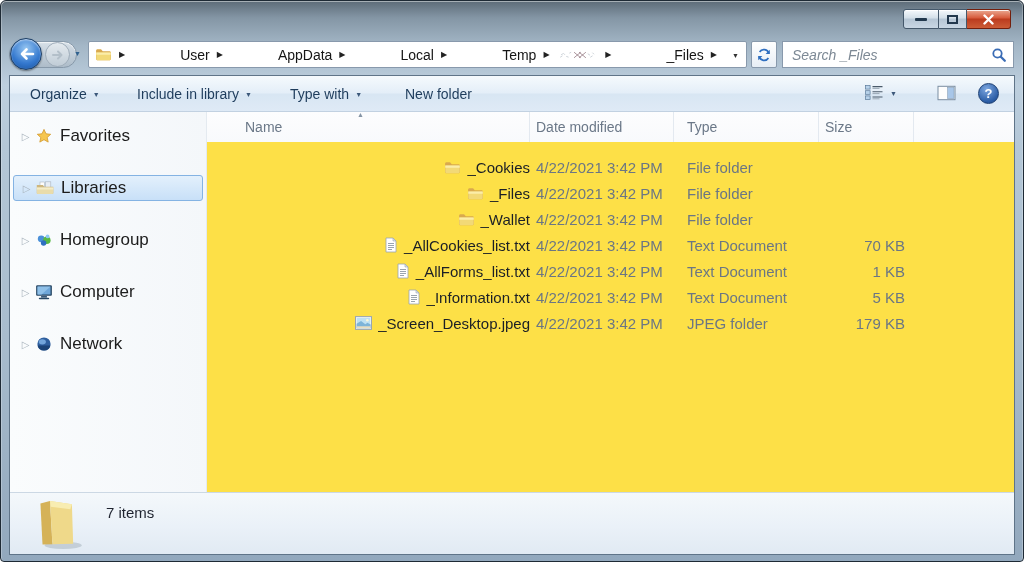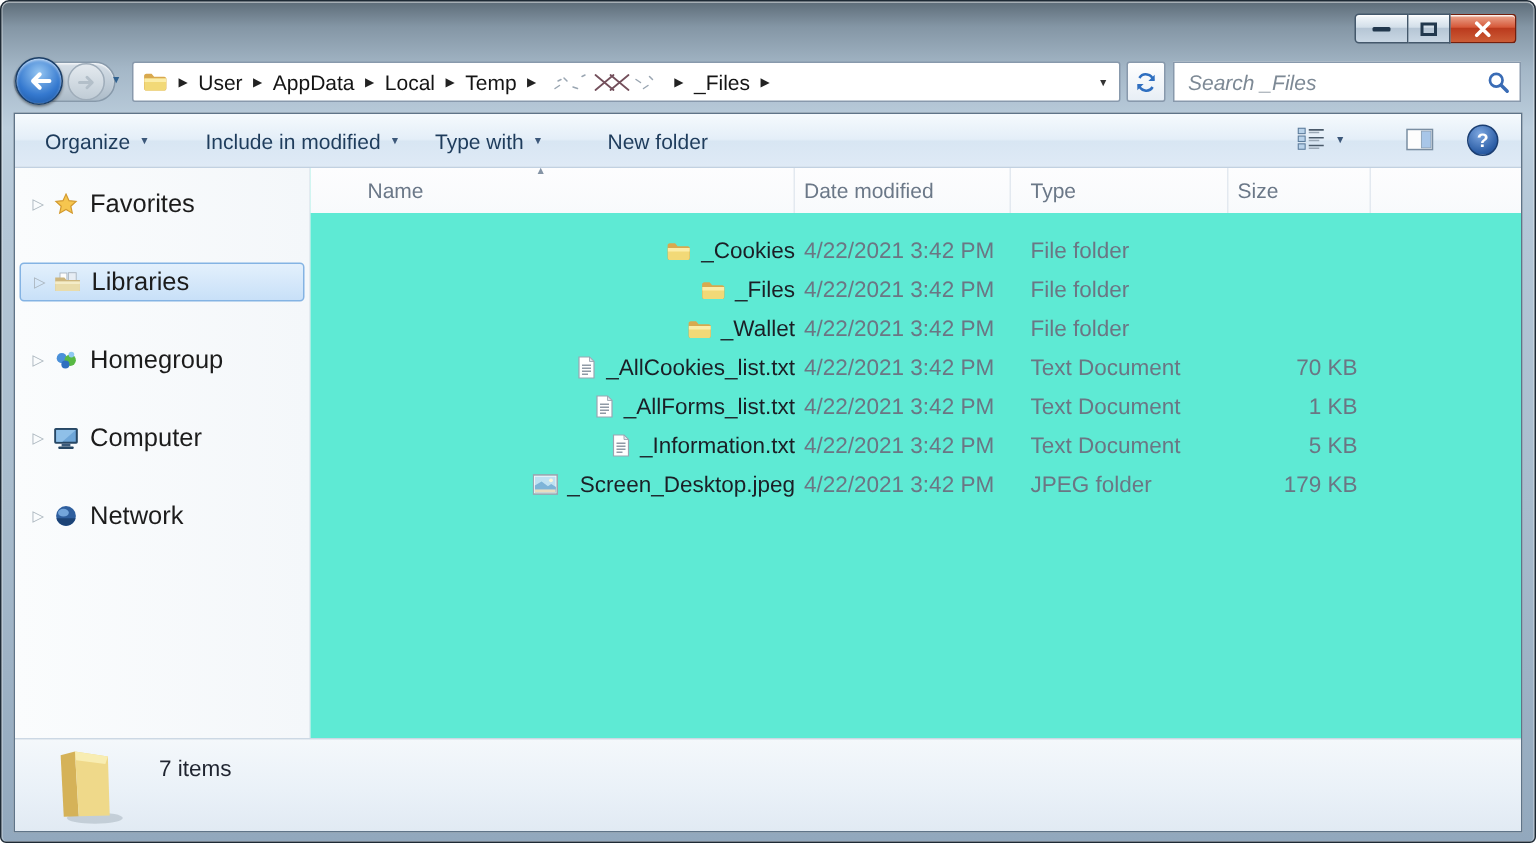--- a/index.html
+++ b/index.html
@@ -33,21 +33,21 @@
     border:1px solid #1d3f66; box-shadow:0 1px 2px rgba(0,0,0,.45), inset 0 1px 2px rgba(255,255,255,.7);
     display:flex; align-items:center; justify-content:center; }
   .btn-fwd { position:absolute; left:44px; top:41px; width:25px; height:25px; border-radius:50%;
     background:linear-gradient(180deg,#e4eaef,#c0ccd6); border:1px solid #9fadba;
     display:flex; align-items:center; justify-content:center; }
   .nav-caret { position:absolute; left:73px; top:49px; font-size:7px; color:#2f618f; }
 
   .addressbar { position:absolute; left:87px; top:40px; width:659px; height:27px; background:#fff;
     border:1px solid #8899ac; border-radius:2px; display:flex; align-items:center; padding:0 22px 0 6px; }
   .crumb-sep { font-size:8px; color:#222; margin:0 7px; }
-  .crumb { font-size:14px; color:#151515; white-space:nowrap; }
+  .crumb { font-size:14px; color:#151515; white-space:nowrap;margin-left:48px; }
   .addr-caret { position:absolute; right:7px; top:10px; font-size:7px; color:#333; }
   .refresh-btn { position:absolute; left:750px; top:40px; width:26px; height:27px;
     background:linear-gradient(180deg,#ffffff,#e7eef5); border:1px solid #8899ac; border-radius:2px;
     display:flex; align-items:center; justify-content:center; }
   .searchbox { position:absolute; left:781px; top:40px; width:232px; height:27px; background:#fff;
     border:1px solid #8899ac; border-radius:0; display:flex; align-items:center; padding:0 26px 0 9px; }
   .search-text { font-style:italic; color:#7d8995; font-size:14px; }
   .search-ic { position:absolute; right:6px; top:5px; width:16px; height:16px; }
 
   
@@ -73,21 +73,21 @@
   .sidebar { position:relative; width:197px; height:100%;
     background:linear-gradient(90deg,#fafcfd,#f4f7fa); border-right:1px solid #e4eaf0; }
   .side-item { position:absolute; left:3px; width:190px; height:26px; display:flex; align-items:center; }
   .side-item.selected { background:linear-gradient(180deg,#e3f0fc,#c8e0f8);
     border:1px solid #84b3e3; border-radius:3px; }
   .expander { width:15px; text-align:center; color:#a9b4bd; font-size:10px; margin-left:5px; }
   .side-icon { width:18px; height:16px; margin:0 7px 0 2px; flex:none; }
   .side-label { font-size:17px; color:#1c1c1c; }
 
   
-  .filelist { position:relative; flex:1; background:#5eead4; }
+  .filelist { position:relative; flex:1; background:#fde047; }
   .lv-grid { display:grid; grid-template-columns:323px 144px 145px 95px 1fr; }
   .lv-header { position:absolute; left:0; top:0; width:100%; height:30px;
     background:linear-gradient(180deg,#fdfdfe,#f8fafc); }
   .hcell { display:flex; align-items:center; font-size:14px; color:#6b7888;
     border-right:1px solid #e3e9f0; padding-left:6px; height:30px; position:relative; }
   .hcell.hname { padding-left:38px; }
   .hcell.hfill { border-right:none; }
   .sort-arrow { position:absolute; left:150px; top:-1px; font-size:7px; color:#8594a5; }
 
   .rows { position:absolute; left:0; top:42px; width:100%; }
@@ -277,21 +277,21 @@
   </div>
 
   <div class="shell">
 
     <div class="toolbar">
       <div class="tb-item" style="left:20px">
         <span>Organize</span>
         <span class="tb-caret">▼</span>
       </div>
       <div class="tb-item" style="left:127px">
-        <span>Include in modified</span>
+        <span>Include in library</span>
         <span class="tb-caret">▼</span>
       </div>
       <div class="tb-item" style="left:280px">
         <span>Type with</span>
         <span class="tb-caret">▼</span>
       </div>
       <div class="tb-item" style="left:395px">
         <span>New folder</span>
       </div>
       <div class="tb-views">

